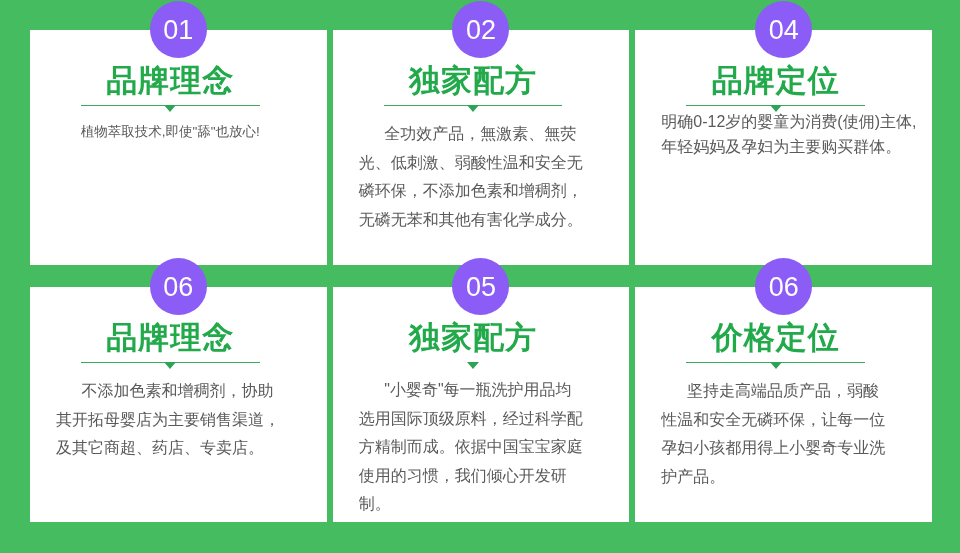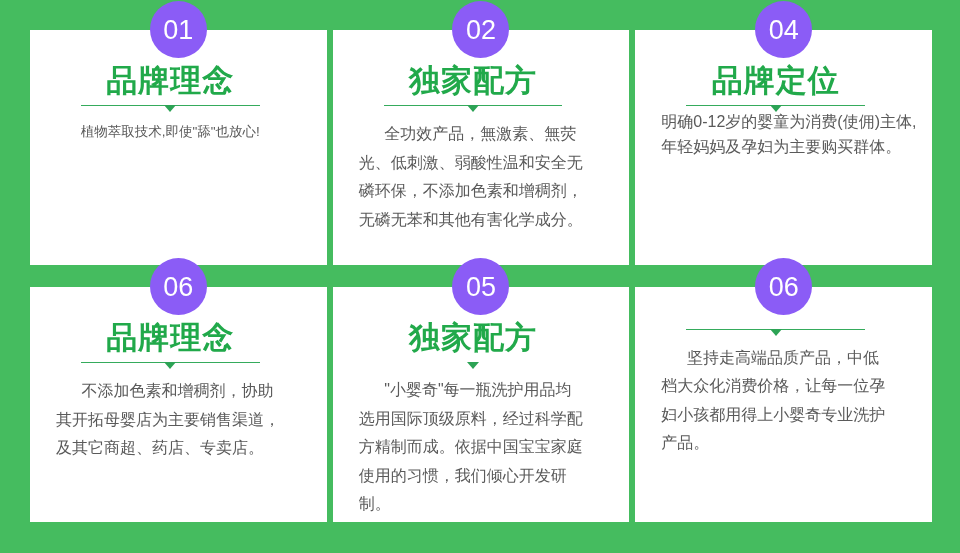--- a/index.html
+++ b/index.html
@@ -216,21 +216,22 @@
         </div>
         <div class="desc">"小婴奇"每一瓶洗护用品均选用国际顶级原料，经过科学配方精制而成。依据中国宝宝家庭使用的习惯，我们倾心开发研制。</div>
       </div>
     </div>
 
     <div class="card c6">
       <div class="badge">
         <span>06</span>
       </div>
       <div class="card-inner">
-        <div class="divider">
-          <span class="arrow"></span>
-        </div>
-        <div class="desc">坚持走高端品质产品，中低档大众化消费价格，让每一位孕妇小孩都用得上小婴奇专业洗护产品。</div>
+        <div class="title">价格定位</div>
+        <div class="divider">
+          <span class="arrow"></span>
+        </div>
+        <div class="desc">坚持走高端品质产品，弱酸性温和安全无磷环保，让每一位孕妇小孩都用得上小婴奇专业洗护产品。</div>
       </div>
     </div>
 
   </div>
 </div>
 
 </body></html>

